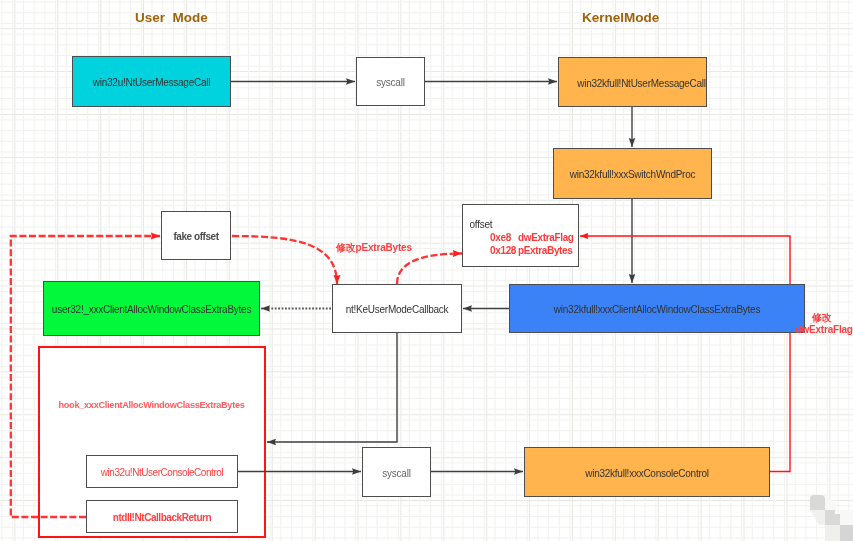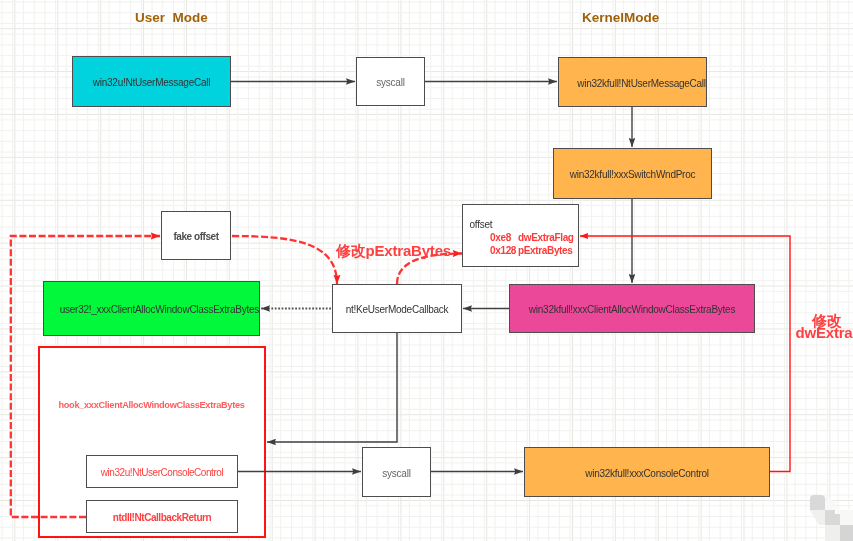--- a/index.html
+++ b/index.html
@@ -26,21 +26,21 @@
   #nodes-layer{position:absolute;inset:0;}
   #group-layer{position:absolute;inset:0;}
   .hookbox{position:absolute;box-sizing:border-box;}
   .hooklabel{position:absolute;left:58.5px;top:400.5px;color:#ff5c5c;font-size:9.2px;letter-spacing:-0.3px;line-height:1;font-weight:bold;}
   .structbox{position:absolute;box-sizing:border-box;font-size:10px;letter-spacing:-0.25px;}
   .sbtitle{position:absolute;left:6.5px;top:15px;color:#333333;line-height:1;white-space:nowrap;}
   .sbrow{position:absolute;left:17px;color:#ff3838;line-height:1;white-space:nowrap;font-weight:bold;letter-spacing:-0.35px;padding-left:10px;}
   .sbrow.r0{top:28px;} .sbrow.r1{top:41px;}
   .sboff{display:inline-block;width:28px;}
   .sbname{display:inline-block;}
-  .annot{position:absolute;color:#ff4040;font-size:15px;letter-spacing:-0.2px;line-height:1;font-weight:bold;white-space:nowrap;}
+  .annot{position:absolute;color:#ff4040;font-size:10px;letter-spacing:-0.2px;line-height:1;font-weight:bold;white-space:nowrap;}
 </style>
 </head>
 <body>
 
 <div id="grid"></div>
 
 <div id="group-layer">
     <div class="hookbox" style="left: 38px; top: 346px; width: 228px; height: 192px; border: 2px solid rgb(255, 20, 20); background: rgb(255, 255, 255);"></div>
   </div>
 
@@ -94,27 +94,27 @@
     </div>
     <div class="node" style="left: 558px; top: 57px; width: 149px; height: 50px; background: rgb(255, 180, 77); border: 1.7px solid rgb(77, 77, 77); color: rgb(51, 51, 51); padding-left: 18px;">
       <span class="nlabel">win32kfull!NtUserMessageCall</span>
     </div>
     <div class="node" style="left: 553px; top: 148px; width: 159px; height: 51px; background: rgb(255, 180, 77); border: 1.7px solid rgb(77, 77, 77); color: rgb(51, 51, 51);">
       <span class="nlabel">win32kfull!xxxSwitchWndProc</span>
     </div>
     <div class="node" style="left: 161px; top: 211px; width: 70px; height: 49px; background: rgb(255, 255, 255); border: 1.7px solid rgb(77, 77, 77); color: rgb(77, 77, 77); font-weight: bold; letter-spacing: -0.45px;">
       <span class="nlabel">fake offset</span>
     </div>
-    <div class="node" style="left: 43px; top: 281px; width: 217px; height: 55px; background: rgb(2, 248, 59); border: 1.7px solid rgb(77, 77, 77); color: rgb(51, 51, 51); justify-content: flex-end;">
+    <div class="node" style="left: 43px; top: 281px; width: 217px; height: 55px; background: rgb(2, 248, 59); border: 1.7px solid rgb(77, 77, 77); color: rgb(51, 51, 51);">
       <span class="nlabel">user32!_xxxClientAllocWindowClassExtraBytes</span>
     </div>
     <div class="node" style="left: 332px; top: 284px; width: 130px; height: 49px; background: rgb(255, 255, 255); border: 1.7px solid rgb(77, 77, 77); color: rgb(51, 51, 51);">
       <span class="nlabel">nt!KeUserModeCallback</span>
     </div>
-    <div class="node" style="left: 509px; top: 284px; width: 246px; height: 49px; background: #ec4899; border: 1.7px solid rgb(77, 77, 77); color: rgb(51, 51, 51);">
+    <div class="node" style="left: 509px; top: 284px; width: 296px; height: 49px; background: #3b82f6; border: 1.7px solid rgb(77, 77, 77); color: rgb(51, 51, 51);">
       <span class="nlabel">win32kfull!xxxClientAllocWindowClassExtraBytes</span>
     </div>
     <div class="node" style="left: 86px; top: 455px; width: 152px; height: 33px; background: rgb(255, 255, 255); border: 1.7px solid rgb(77, 77, 77); color: rgb(255, 64, 64); font-weight: normal; letter-spacing: -0.45px;">
       <span class="nlabel">win32u!NtUserConsoleControl</span>
     </div>
     <div class="node" style="left: 86px; top: 500px; width: 152px; height: 33px; background: rgb(255, 255, 255); border: 1.7px solid rgb(77, 77, 77); color: rgb(255, 64, 64); font-weight: bold; letter-spacing: -0.45px;">
       <span class="nlabel">ntdll!NtCallbackReturn</span>
     </div>
     <div class="node" style="left: 362px; top: 447px; width: 69px; height: 50px; background: rgb(255, 255, 255); border: 1.7px solid rgb(77, 77, 77); color: rgb(102, 102, 102);">
       <span class="nlabel">syscall</span>

